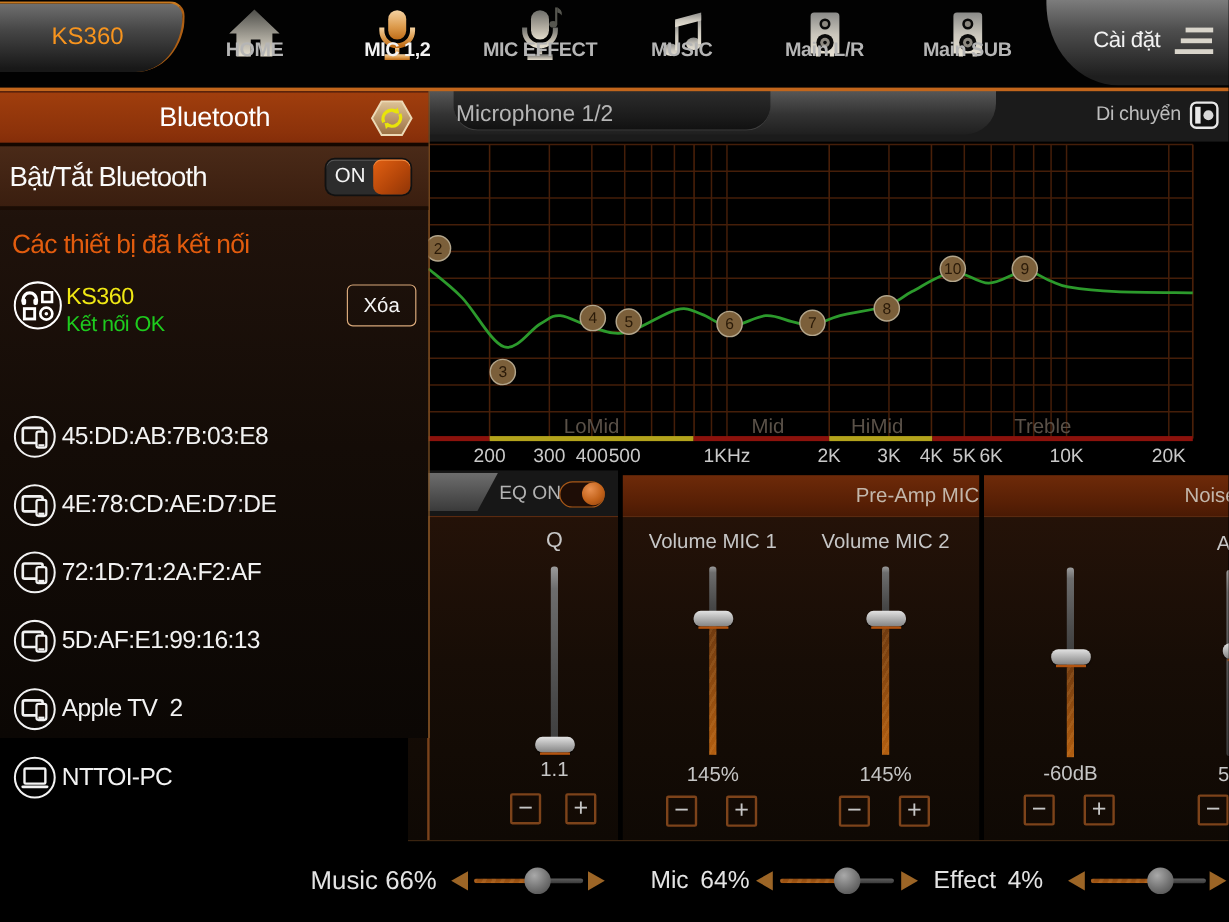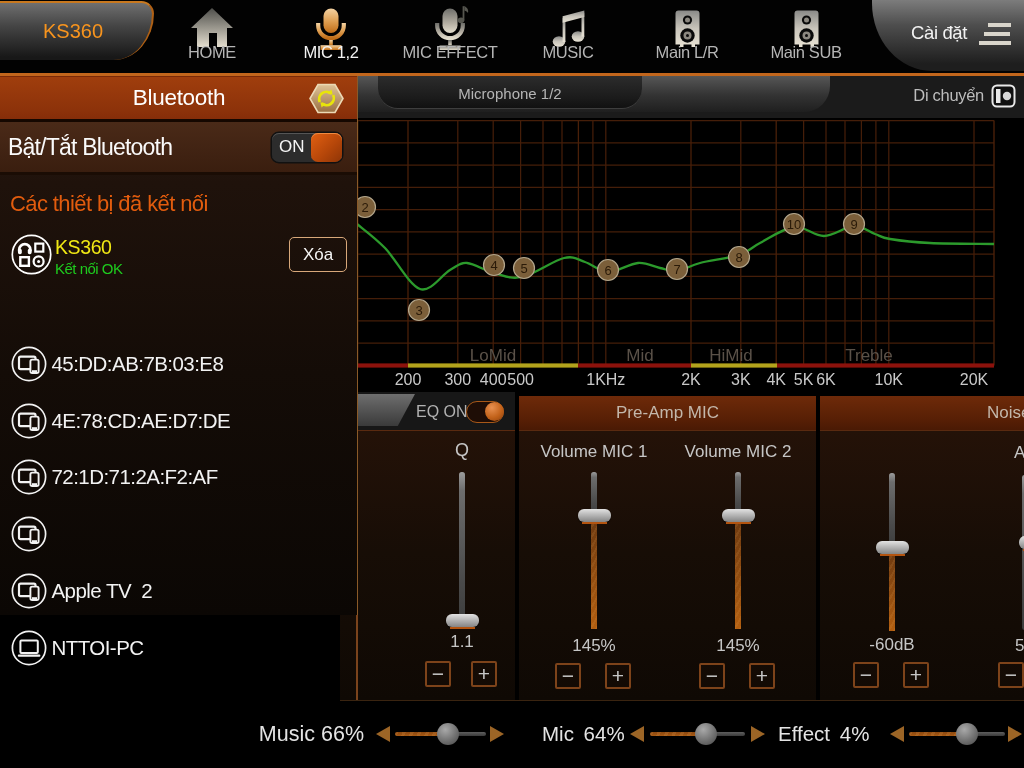--- a/index.html
+++ b/index.html
@@ -1,19 +1,19 @@
 <!DOCTYPE html>
 <html><head><meta charset="utf-8"><style>
 * { margin:0; padding:0; box-sizing:border-box; }
 html,body { width:1024px; height:768px; background:#000; overflow:hidden;
   font-family:"Liberation Sans", sans-serif; }
 #stage { position:relative; width:1024px; height:768px; background:#000; overflow:hidden; }
 .abs { position:absolute; }
-.navlab { position:absolute; top:43px; width:120px; text-align:center;
-  font-size:16.5px; color:#b5b5b5; letter-spacing:-0.4px; }
+.navlab { position:absolute; top:33px; width:120px; text-align:center;
+  font-size:16.5px; color:#b5b5b5; letter-spacing:-0.4px;font-weight:bold; }
 .pmb { position:absolute; width:26px; height:26px; border:2px solid #7d431a;
   border-radius:2px; background:rgba(25,12,5,.4); color:#c6c6c6; font-size:21px;
   line-height:21px; text-align:center; }
 .vlab { position:absolute; width:160px; text-align:center; font-size:17px; color:#c6c6c6; }
 .vknob { position:absolute; width:33px; height:13px; border-radius:6px;
   background:linear-gradient(180deg,#e2e2e2,#bcbcbc 40%,#848484); box-shadow:0 1px 1px rgba(0,0,0,.7); }
 .vknob:after { content:""; position:absolute; left:4px; right:4px; bottom:-2px; height:2px; background:#b35410; }
 .trkgray { position:absolute; width:5.5px; border-radius:2.7px;
   background:linear-gradient(180deg,#9c9c9c,#6d6d6d 12%,#4a4a4a 70%,#3c3c3c); }
 .trkor { position:absolute; width:5.5px;
@@ -35,21 +35,21 @@
 <div id="stage">
 
 
 
 
 <div class="abs" style="left:0;top:75px;width:1024px;height:43px;background:#1b1b1b"></div>
 <div class="abs" style="left:300px;top:75px;width:530px;height:37px;border-radius:0 0 26px 0;
      background:linear-gradient(180deg,#585858,#333 55%,#1f1f1f)"></div>
 <div class="abs" style="left:378px;top:75px;width:264px;height:34px;border-radius:0 0 20px 20px;
      background:linear-gradient(180deg,#2d2d2d,#1a1a1a 70%,#101010);box-shadow:inset 0 -1px 0 #3e3e3e"></div>
-<div class="abs" style="left:380px;top:85px;width:260px;text-align:center;font-size:15px;color:#b5b5b5">Microphone 1/2</div>
+<div class="abs" style="left:380px;top:85px;width:260px;text-align:left;font-size:19px;color:#b5b5b5">Microphone 1/2</div>
 <div class="abs" style="left:856px;top:86px;width:128px;text-align:right;font-size:16.5px;letter-spacing:-0.3px;color:#bdbdbd">Di chuyển</div>
 <svg class="abs" style="left:991px;top:84px" width="25" height="24" viewBox="0 0 25 24">
   <rect x="1.5" y="1.5" width="22" height="21" rx="4.5" fill="#101010" stroke="#e8e8e8" stroke-width="2"></rect>
   <rect x="5" y="5" width="4.5" height="14" fill="#e8e8e8"></rect>
   <circle cx="16" cy="12" r="4.2" fill="#d8d8d8"></circle>
 </svg>
 
 
 <svg class="abs" style="left:0;top:0" width="1024" height="400" viewBox="0 0 1024 400">
 <line x1="357" y1="120.5" x2="994" y2="120.5" stroke="#451e09" stroke-width="1.25"></line>
@@ -147,21 +147,21 @@
 
 <div class="vlab" style="left:382px;top:440px;font-size:18px">Q</div>
 <div class="trkgray" style="left:459.3px;top:472px;height:156px"></div>
 <div class="vknob" style="left:445.5px;top:614px"></div>
 <div class="vlab" style="left:382px;top:632px">1.1</div>
 <div class="pmb" style="left:425px;top:661px">−</div><div class="pmb" style="left:471px;top:661px">+</div>
 
 
 <div class="abs" style="left:519px;top:396px;width:297px;height:34px;
      background:linear-gradient(180deg,#6e2a09,#571f05 70%,#4a1a04)"></div>
-<div class="abs" style="left:519px;top:403px;width:297px;text-align:center;font-size:17px;color:#c3b7ab">Pre-Amp MIC</div>
+<div class="abs" style="left:519px;top:403px;width:297px;text-align:right;font-size:17px;color:#c3b7ab">Pre-Amp MIC</div>
 <div class="abs" style="left:519px;top:430px;width:297px;height:270px;
      background:linear-gradient(180deg,#241208,#170d06 45%,#0f0904);border-top:1px solid #5a2a10"></div>
 
 <div class="vlab" style="left:514px;top:442px">Volume MIC 1</div>
 <div class="vlab" style="left:658px;top:442px">Volume MIC 2</div>
 <div class="trkgray" style="left:591.3px;top:472px;height:44px"></div>
 <div class="trkor" style="left:591.3px;top:516px;height:113px"></div>
 <div class="trkgray" style="left:735.3px;top:472px;height:44px"></div>
 <div class="trkor" style="left:735.3px;top:516px;height:113px"></div>
 <div class="vknob" style="left:577.5px;top:509px"></div>
@@ -337,21 +337,21 @@
     <circle cx="20.5" cy="20.5" r="19.2" fill="none" stroke="#fff" stroke-width="1.7"></circle>
     <path d="M8.2 17.5 v-1.8 a5.6 5.6 0 0 1 11.2 0 v1.8" fill="none" stroke="#fff" stroke-width="2.7"></path>
     <rect x="7" y="14.8" width="3.8" height="5.4" rx="1.6" fill="#fff"></rect>
     <rect x="16.8" y="14.8" width="3.8" height="5.4" rx="1.6" fill="#fff"></rect>
     <rect x="24.3" y="9.6" width="8" height="8" fill="none" stroke="#fff" stroke-width="2.2"></rect>
     <rect x="9.3" y="23.2" width="8.6" height="8.6" fill="none" stroke="#fff" stroke-width="2.4"></rect>
     <circle cx="27.6" cy="27.4" r="5" fill="none" stroke="#fff" stroke-width="2.2"></circle>
     <circle cx="27.6" cy="27.4" r="1.5" fill="#fff"></circle>
   </svg>
   <div class="abs" style="left:55px;top:160px;font-size:19.5px;letter-spacing:-0.4px;color:#f0e814">KS360</div>
-  <div class="abs" style="left:55px;top:184px;font-size:15px;letter-spacing:-0.5px;color:#1ecb1e">Kết nối OK</div>
+  <div class="abs" style="left:55px;top:184px;font-size:18px;letter-spacing:-0.5px;color:#1ecb1e">Kết nối OK</div>
   <div class="abs" style="left:289px;top:161px;width:58px;height:35px;border:1.5px solid #d8a87a;
        border-radius:5px;text-align:center;font-size:17px;color:#f5f5f5;line-height:33px">Xóa</div>
 
 </div>
 <svg style="position:absolute;left:11px;top:346px" width="36" height="36" viewBox="0 0 36 36">
       <circle cx="18" cy="18" r="16.6" fill="none" stroke="#f2f2f2" stroke-width="1.7"></circle>
       <rect x="8" y="10.6" width="16.5" height="12.6" rx="1.6" fill="none" stroke="#f2f2f2" stroke-width="2.2"></rect>
       <rect x="19.4" y="13.6" width="8.2" height="13.4" rx="1.8" fill="#140b06" stroke="#f2f2f2" stroke-width="1.9"></rect>
       <rect x="21" y="24.2" width="5" height="1.9" fill="#f2f2f2"></rect>
     </svg><div class="devtxt" style="top:352px">45:DD:AB:7B:03:E8</div>
@@ -365,21 +365,21 @@
       <circle cx="18" cy="18" r="16.6" fill="none" stroke="#f2f2f2" stroke-width="1.7"></circle>
       <rect x="8" y="10.6" width="16.5" height="12.6" rx="1.6" fill="none" stroke="#f2f2f2" stroke-width="2.2"></rect>
       <rect x="19.4" y="13.6" width="8.2" height="13.4" rx="1.8" fill="#140b06" stroke="#f2f2f2" stroke-width="1.9"></rect>
       <rect x="21" y="24.2" width="5" height="1.9" fill="#f2f2f2"></rect>
     </svg><div class="devtxt" style="top:465px">72:1D:71:2A:F2:AF</div>
 <svg style="position:absolute;left:11px;top:516px" width="36" height="36" viewBox="0 0 36 36">
       <circle cx="18" cy="18" r="16.6" fill="none" stroke="#f2f2f2" stroke-width="1.7"></circle>
       <rect x="8" y="10.6" width="16.5" height="12.6" rx="1.6" fill="none" stroke="#f2f2f2" stroke-width="2.2"></rect>
       <rect x="19.4" y="13.6" width="8.2" height="13.4" rx="1.8" fill="#140b06" stroke="#f2f2f2" stroke-width="1.9"></rect>
       <rect x="21" y="24.2" width="5" height="1.9" fill="#f2f2f2"></rect>
-    </svg>
+    </svg><div class="devtxt" style="top:522px">5D:AF:E1:99:16:13</div>
 <svg style="position:absolute;left:11px;top:573px" width="36" height="36" viewBox="0 0 36 36">
       <circle cx="18" cy="18" r="16.6" fill="none" stroke="#f2f2f2" stroke-width="1.7"></circle>
       <rect x="8" y="10.6" width="16.5" height="12.6" rx="1.6" fill="none" stroke="#f2f2f2" stroke-width="2.2"></rect>
       <rect x="19.4" y="13.6" width="8.2" height="13.4" rx="1.8" fill="#140b06" stroke="#f2f2f2" stroke-width="1.9"></rect>
       <rect x="21" y="24.2" width="5" height="1.9" fill="#f2f2f2"></rect>
     </svg><div class="devtxt" style="top:579px">Apple TV&nbsp; 2</div>
 <svg style="position:absolute;left:11px;top:630px" width="36" height="36" viewBox="0 0 36 36">
       <circle cx="18" cy="18" r="16.6" fill="none" stroke="#f2f2f2" stroke-width="1.7"></circle>
       <rect x="9.4" y="10.4" width="17.4" height="12.6" rx="1" fill="none" stroke="#f2f2f2" stroke-width="2"></rect>
       <rect x="6.8" y="24.6" width="22.6" height="2.2" rx="1.1" fill="#f2f2f2"></rect>

